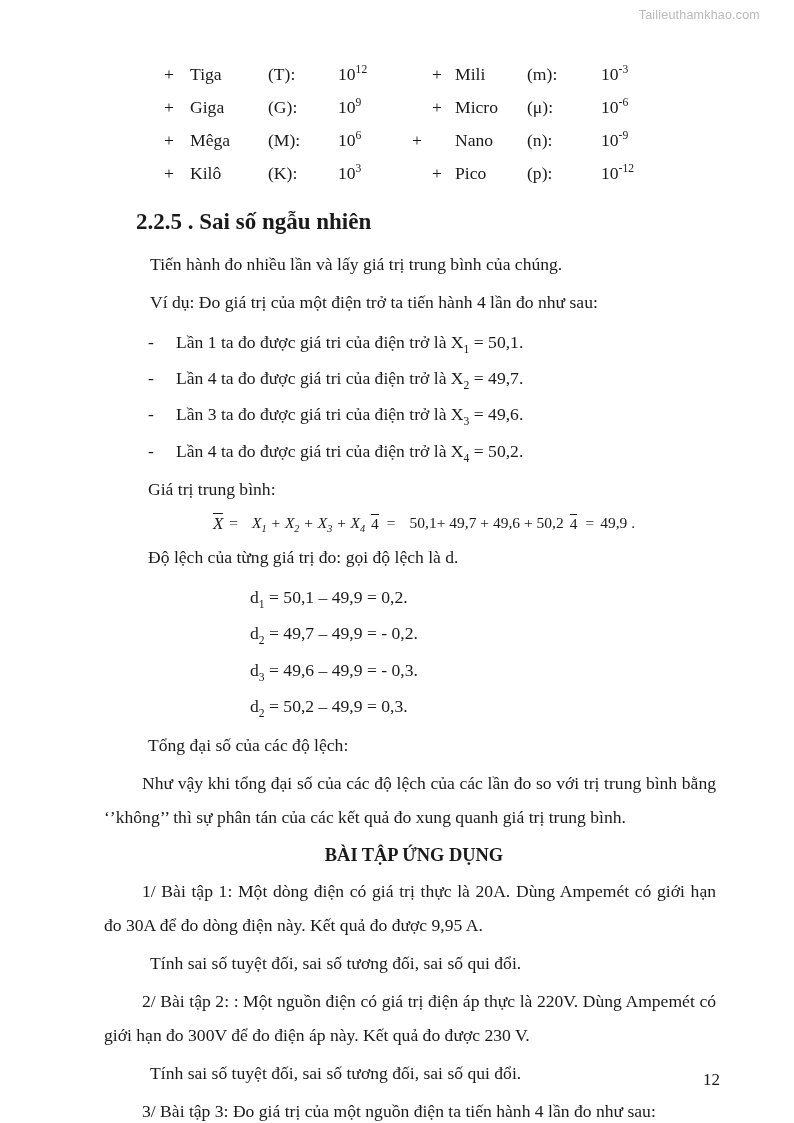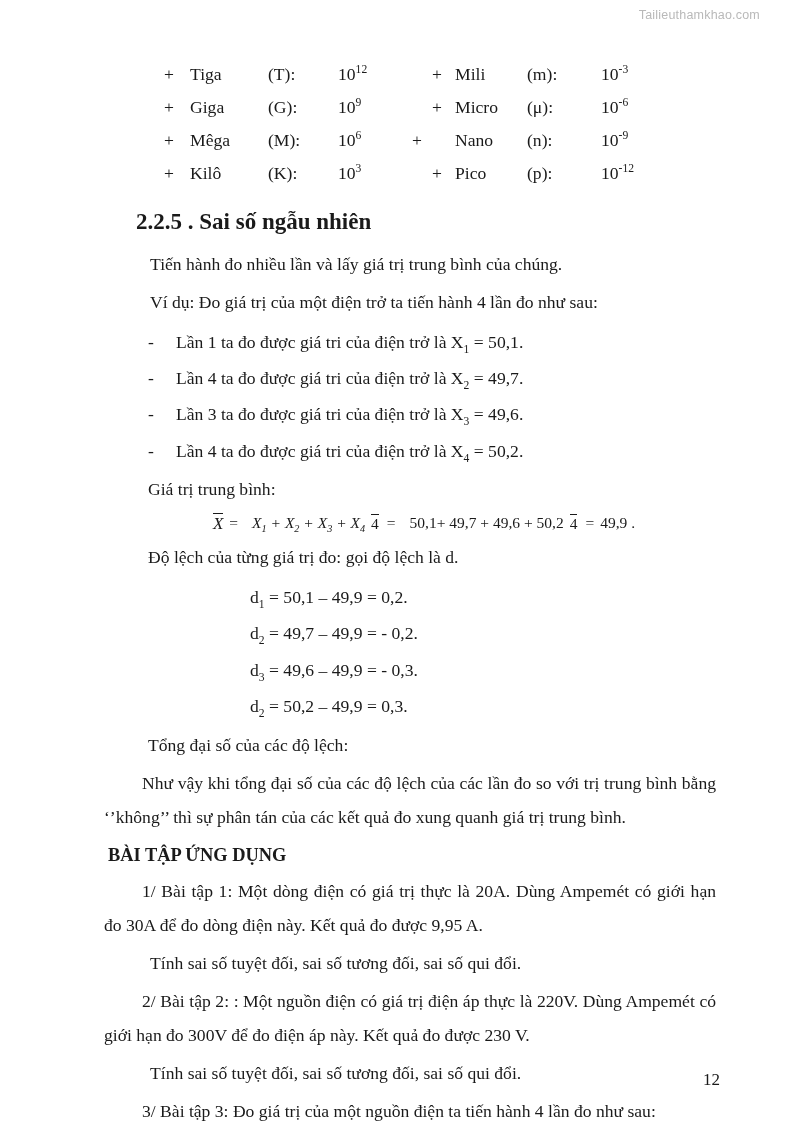--- a/index.html
+++ b/index.html
@@ -86,20 +86,21 @@
     margin: 10px 0 0 0;
     padding-left: 36px;
     line-height: 1.9;
   }
   h2.exercise-heading {
     font-size: 18.4px;
     font-weight: bold;
     margin: 7px 0 0 0;
     padding-left: 8px;
     line-height: 1.6;
+    text-align: center;
   }
 
   
   p.para {
     margin: 4px;
     line-height: 1.93;
     text-indent: 46px;
     text-align: left;
   }
   p.para.justify {

